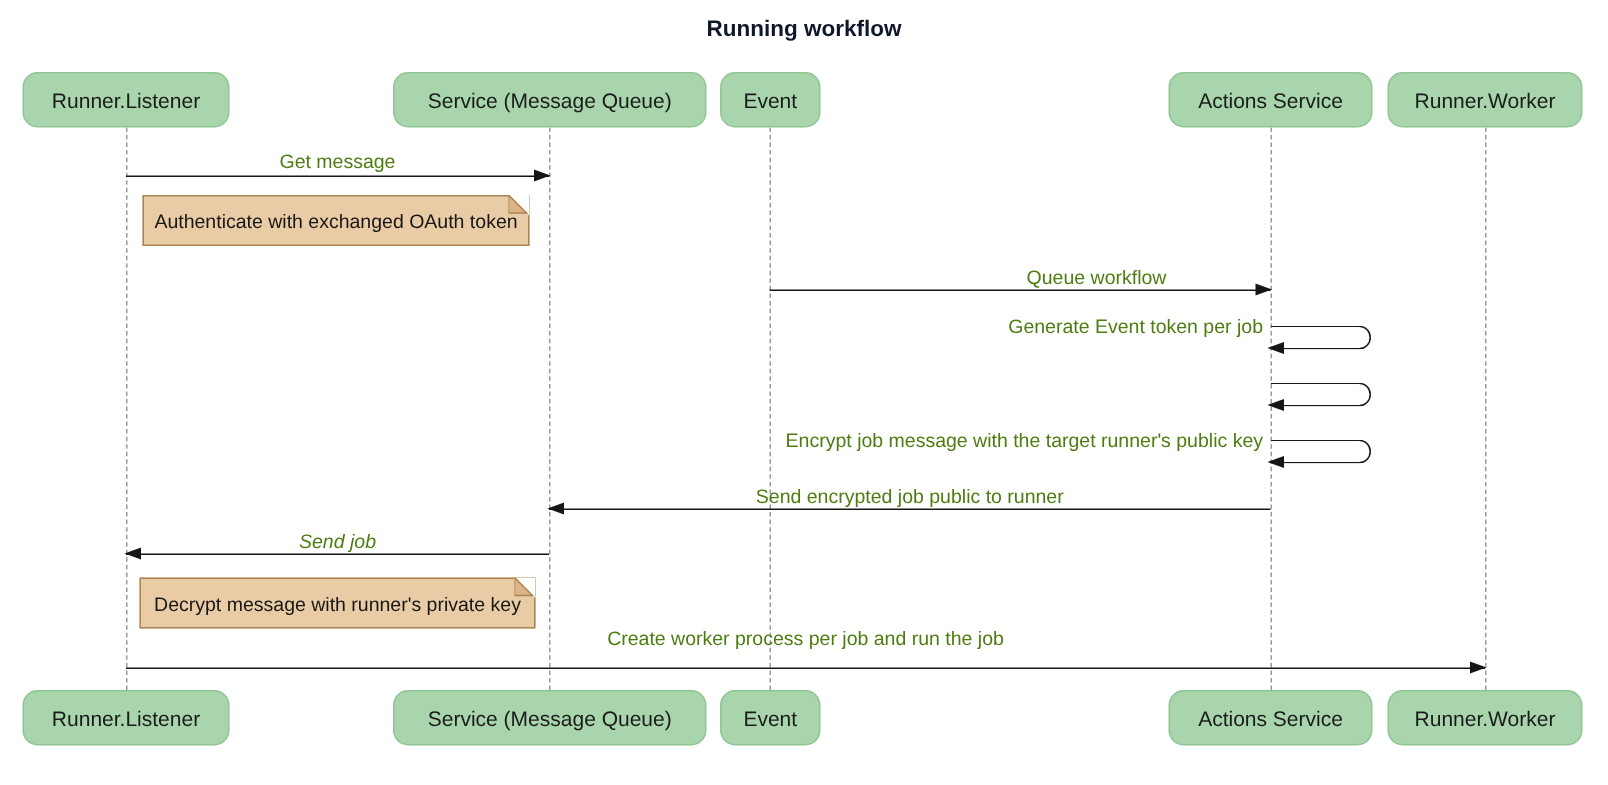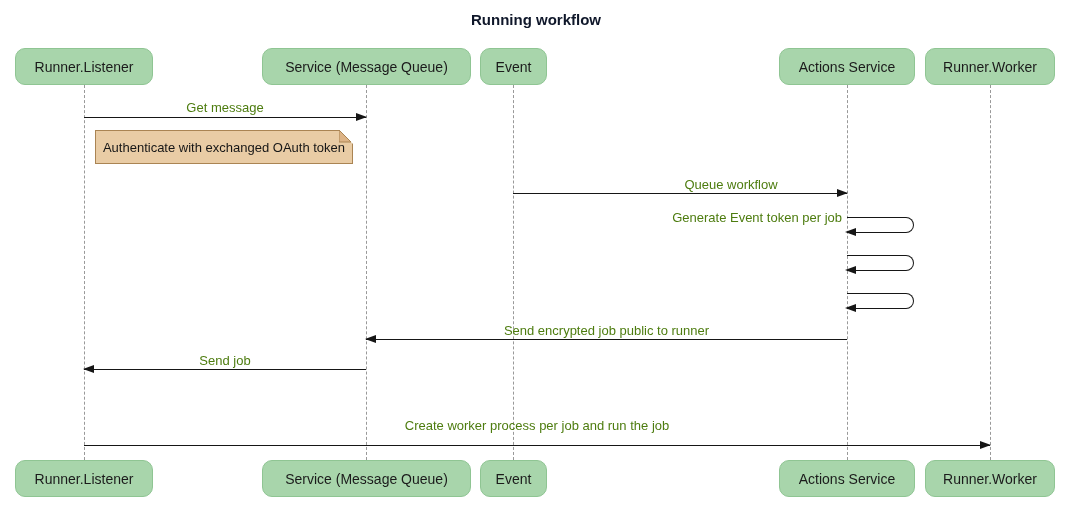--- a/index.html
+++ b/index.html
@@ -97,34 +97,42 @@
 
   <div class="msg-label right" style="left:300px; top:210px; width:542px;">Generate Event token per job</div>
   <div class="self-loop" style="top:217px;">
     <span class="arrow-left-loop"></span>
   </div>
 
   <div class="self-loop" style="top:255px;">
     <span class="arrow-left-loop"></span>
   </div>
 
+  <div class="msg-label right" style="left:300px; top:286px; width:542px;">Encrypt job message with the target runner's public key</div>
   <div class="self-loop" style="top:293px;">
     <span class="arrow-left-loop"></span>
   </div>
 
   <div class="msg-label" style="left:366px; top:323px; width:481px;">Send encrypted job public to runner</div>
   <div class="msg-line" style="left:366px; top:339px; width:481px;">
     <span class="arrow-left"></span>
   </div>
 
-  <div class="msg-label" style="left:84px; top:353px; width:282px;">Send job</div>
+  <div class="msg-label" style="left:84px; top:353px; width:282px;font-style:italic;">Send job</div>
   <div class="msg-line" style="left:84px; top:369px; width:282px;">
     <span class="arrow-left"></span>
   </div>
 
+  <div class="note" style="left:93px; top:385px; width:264px;">
+    <span>Decrypt message with runner's private key</span>
+    <svg class="fold" width="14" height="14" viewBox="0 0 14 14">
+      <path d="M0,0 L14,0 L14,14 Z" fill="#ffffff"></path>
+      <path d="M0,0 L12,12 L0,12 Z" fill="#ddb487" stroke="#aa8453" stroke-width="1"></path>
+    </svg>
+  </div>
 
   <div class="msg-label" style="left:84px; top:418px; width:906px;">Create worker process per job and run the job</div>
   <div class="msg-line" style="left:84px; top:445px; width:906px;">
     <span class="arrow-right"></span>
   </div>
 
   <div class="actor" style="left:15px;  top:460px; width:138px;">Runner.Listener</div>
   <div class="actor" style="left:262px; top:460px; width:209px;">Service (Message Queue)</div>
   <div class="actor" style="left:480px; top:460px; width:67px;">Event</div>
   <div class="actor" style="left:779px; top:460px; width:136px;">Actions Service</div>

